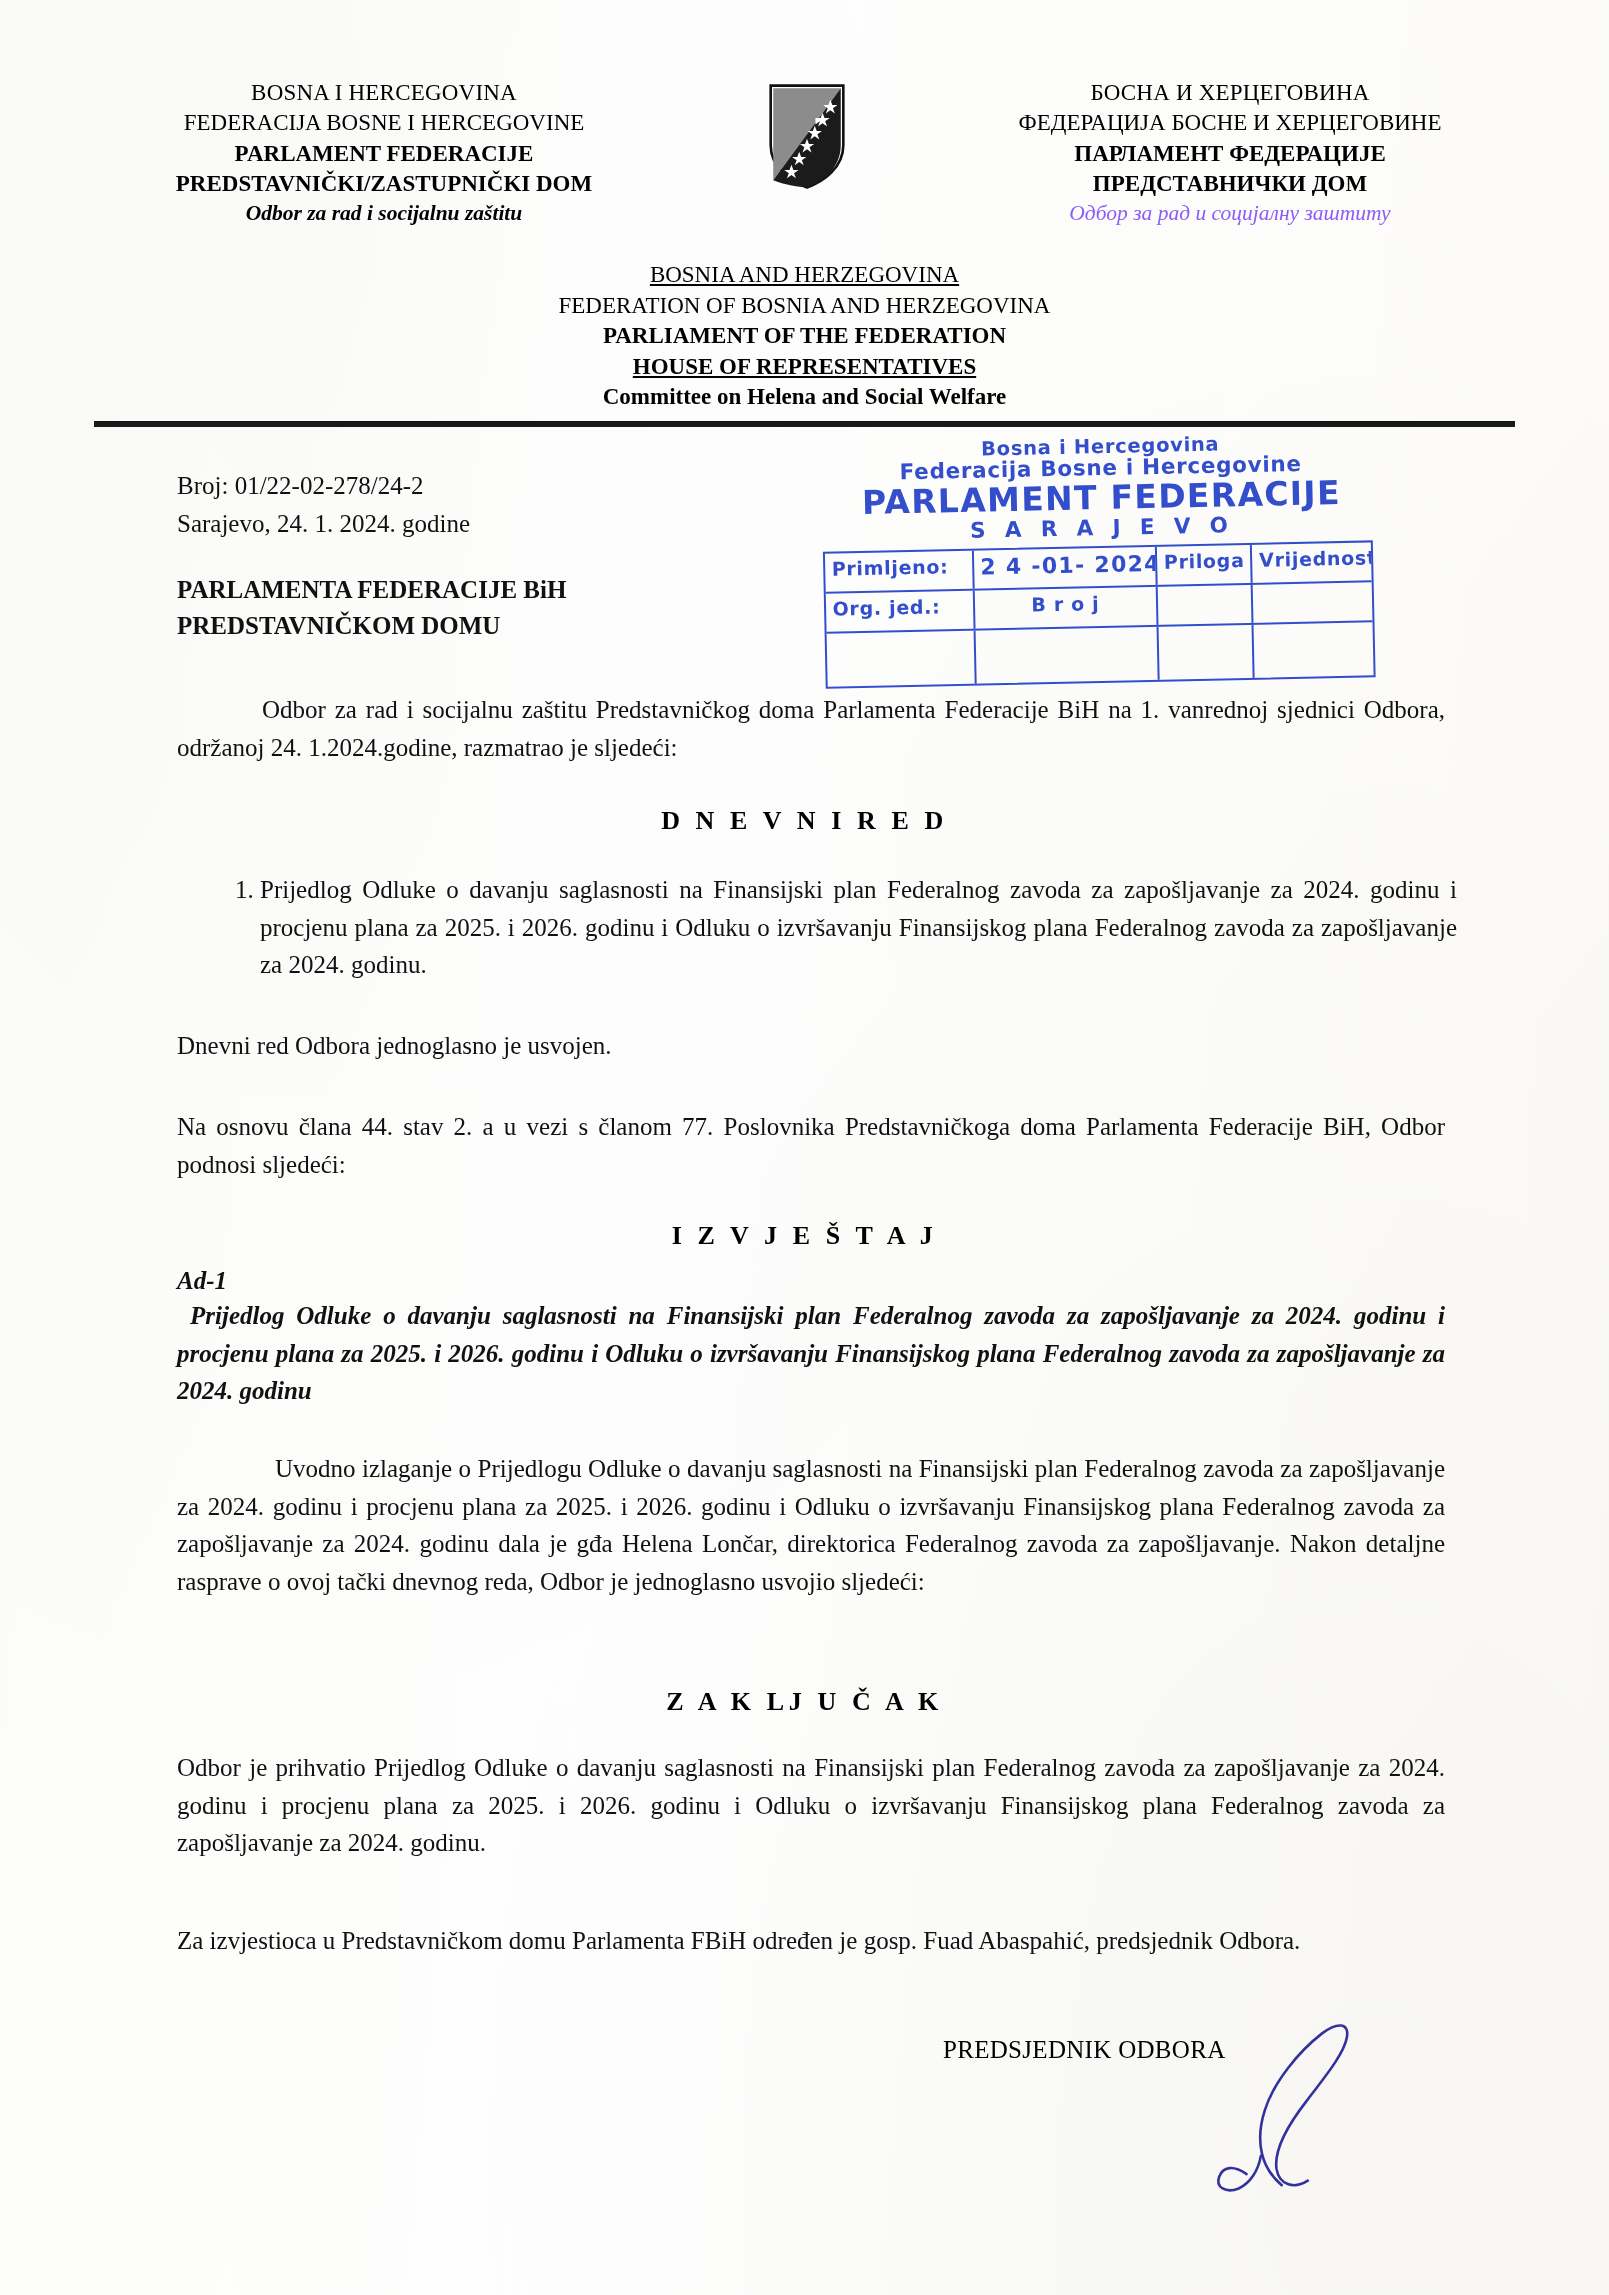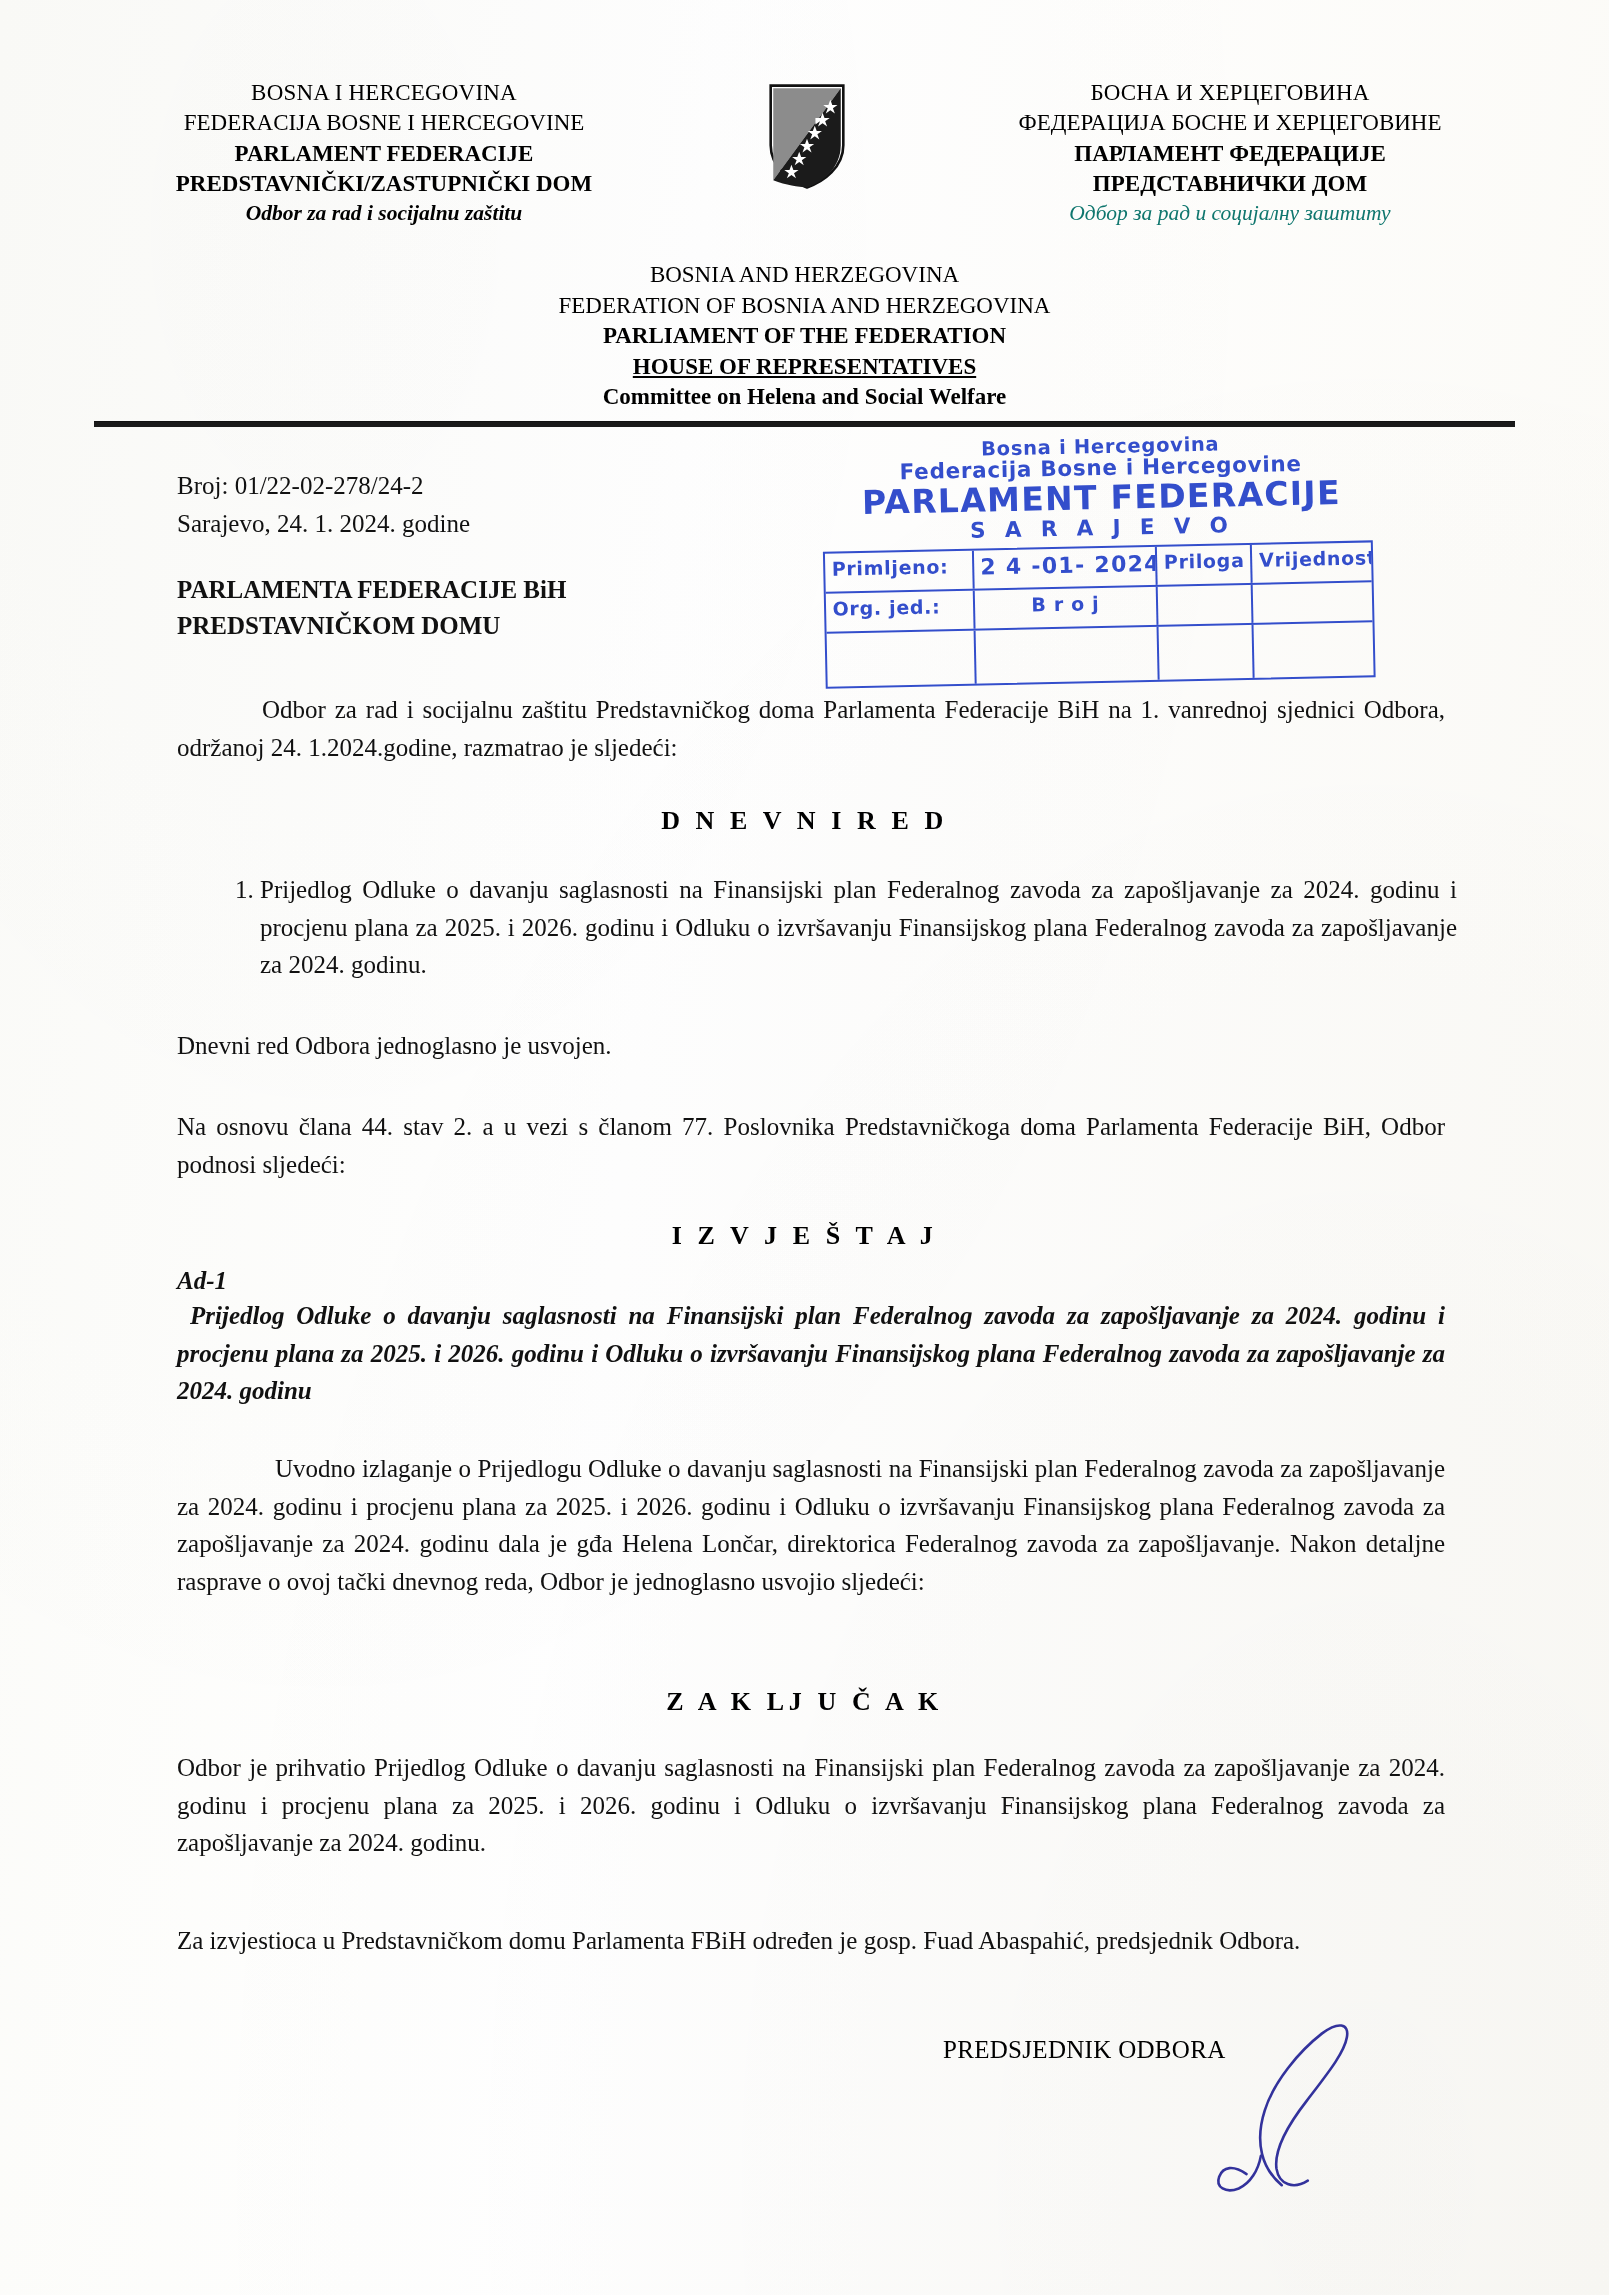--- a/index.html
+++ b/index.html
@@ -46,21 +46,21 @@
   .lh-col {
     width: 572px;
     text-align: center;
     line-height: 1.32;
   }
   .lh-col .l1 { font-size: 23px; letter-spacing: 0.2px; }
   .lh-col .l2 { font-size: 23px; }
   .lh-col .l3 { font-size: 23px; font-weight: bold; }
   .lh-col .l4 { font-size: 23px; font-weight: bold; }
   .lh-col .l5 { font-size: 21.5px; font-style: italic; font-weight: bold; }
-  .lh-col.cyr .l5 { font-weight: normal; font-style: italic; font-size: 21.5px; color:#0f766e;}
+  .lh-col.cyr .l5 { font-weight: normal; font-style: italic; font-size: 21.5px; color:#8b5cf6;}
 
   .coat {
     width: 124px;
     margin-top: 5.2px;
     display: flex;
     justify-content: center;
   }
   .shield {
     position: relative;
     width: 78px;
@@ -69,21 +69,21 @@
   .shield svg { display:block; }
 
   .lh-en {
     position: absolute;
     left: 0;
     right: 0;
     top: 260px;
     text-align: center;
     line-height: 1.33;
   }
-  .lh-en .e1 { font-size: 23px; }
+  .lh-en .e1 { font-size: 23px; text-decoration: underline; }
   .lh-en .e2 { font-size: 23px; }
   .lh-en .e3 { font-size: 23px; font-weight: bold; }
   .lh-en .e4 { font-size: 23px; font-weight: bold; text-decoration: underline; }
   .lh-en .e5 { font-size: 23px; font-weight: bold; }
 
   .rule {
     position: absolute;
     left: 94px;
     top: 421px;
     width: 1421px;

